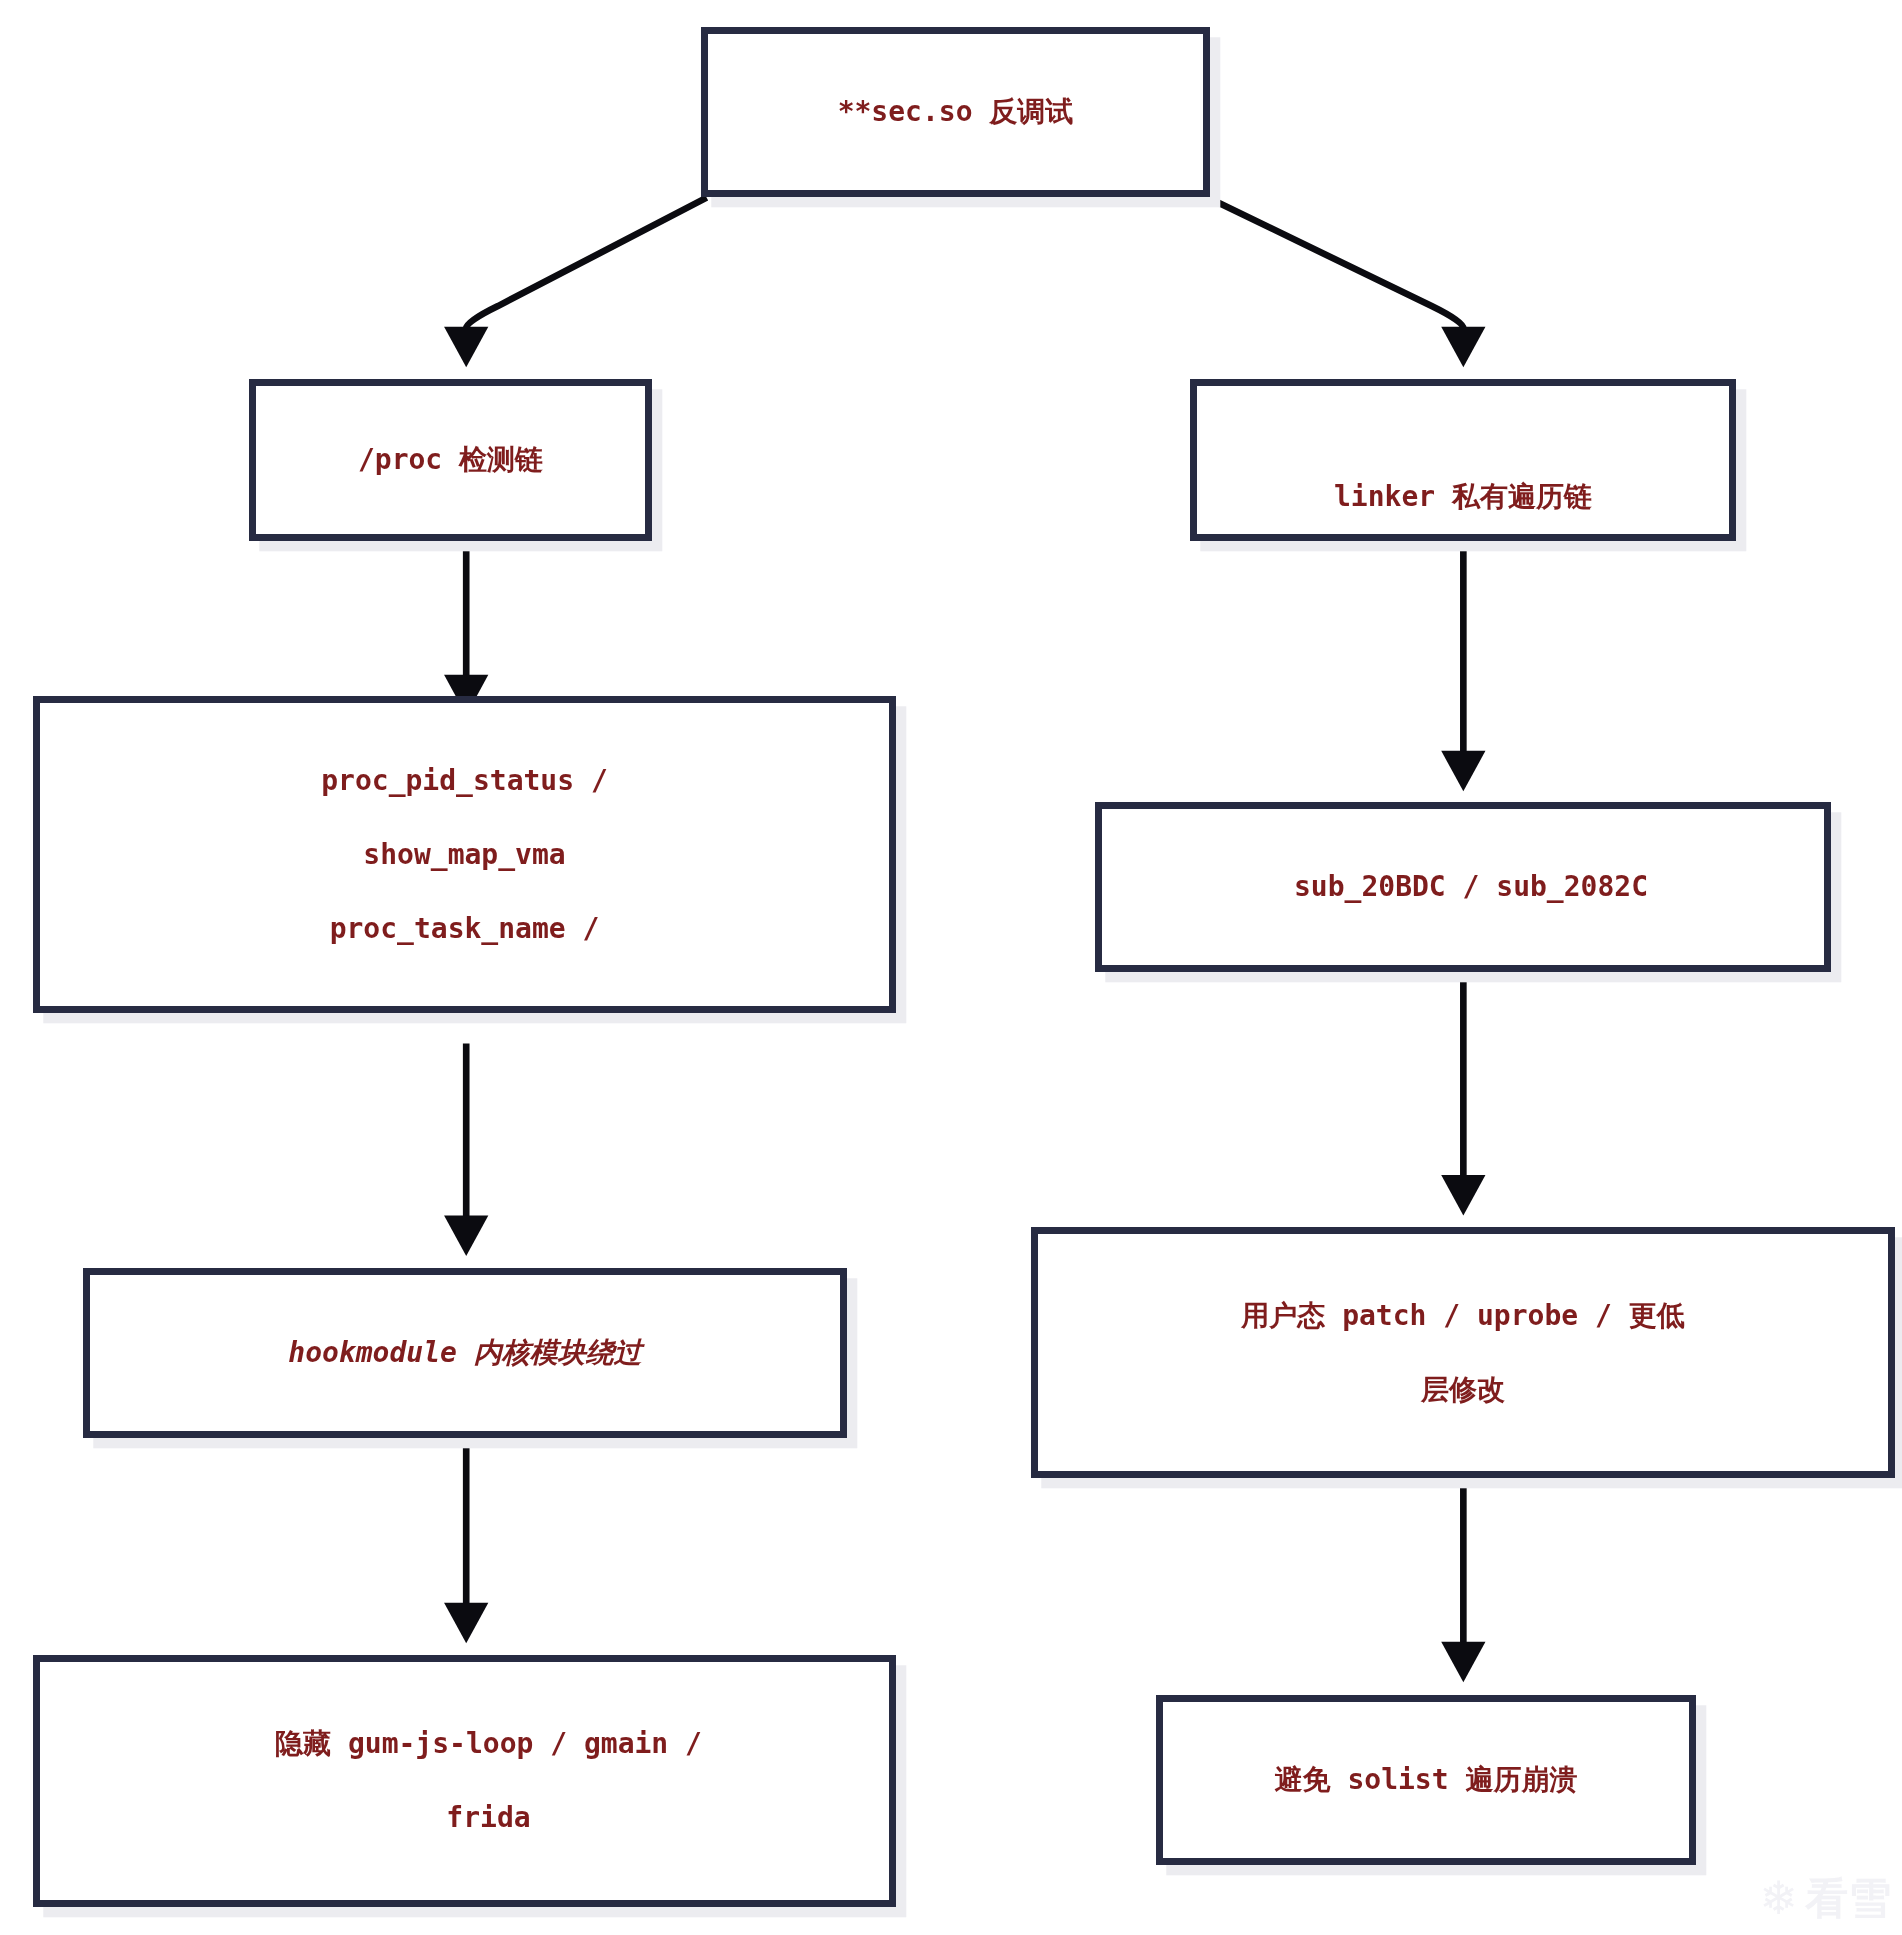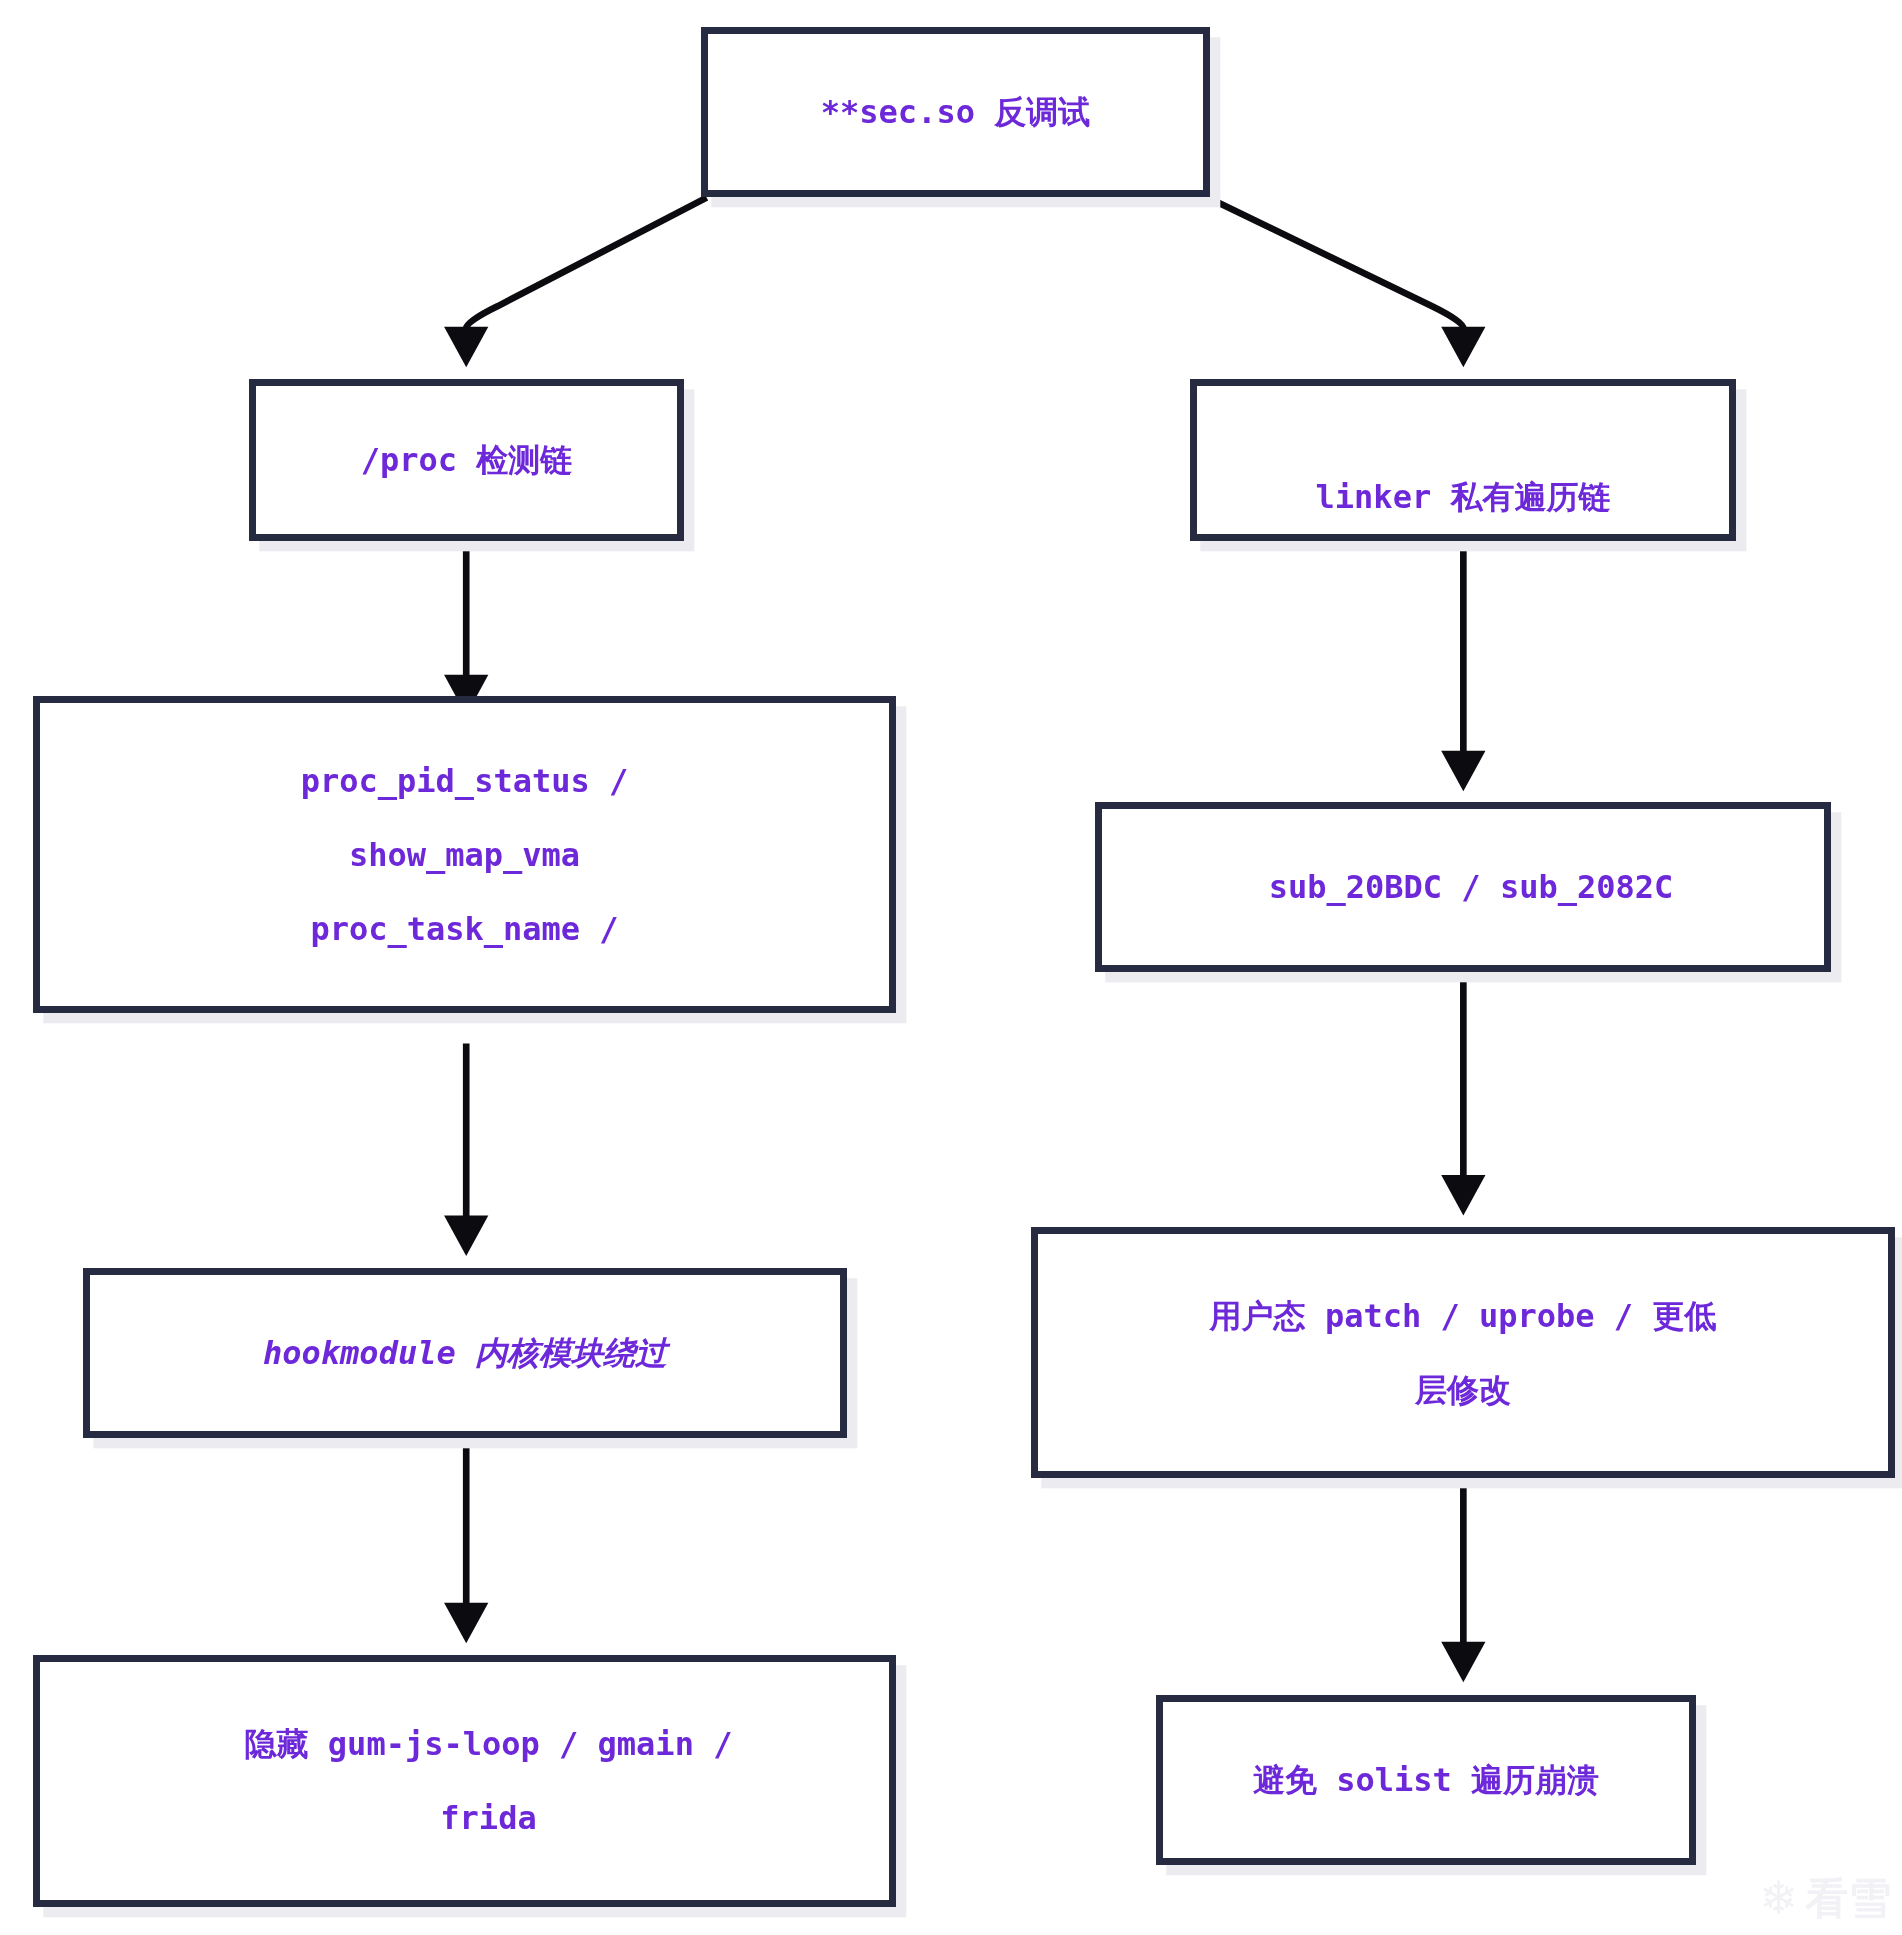--- a/index.html
+++ b/index.html
@@ -27,31 +27,31 @@
   .node {
     position: absolute;
     background: #ffffff;
     border: 7.4px solid #272b42;
     box-shadow: 10.3px 10.3px 0 0 #ececf0;
     display: flex;
     flex-direction: column;
     align-items: center;
     justify-content: center;
     text-align: center;
-    color: #6d28d9;
-    font-size: 32px;
+    color: #7f1d1d;
+    font-size: 28px;
     font-weight: 600;
   }
   .line {
     display: block;
     line-height: 74px;
     white-space: nowrap;
   }
   .node-root   { left: 701px;  top: 27px;   width: 509px;  height: 170px; }
-  .node-l1     { left: 249px;  top: 379px;  width: 435px;  height: 162px; }
+  .node-l1     { left: 249px;  top: 379px;  width: 403px;  height: 162px; }
   .node-l2     { left: 33px;   top: 696px;  width: 863px; height: 317px; }
   .node-l3     { left: 83px;  top: 1268px; width: 764px; height: 170px; font-style: italic; }
   .node-l4     { left: 33px;   top: 1655px; width: 863px; height: 252px; padding-left: 48px; }
   .node-r1     { left: 1190px; top: 379px;  width: 546px;  height: 162px; justify-content: flex-end; }
   .node-r2     { left: 1095px; top: 802px; width: 736px;  height: 170px; padding-left: 16px; }
   .node-r3     { left: 1031px; top: 1227px; width: 864px; height: 251px; text-align: center; }
   .node-r4     { left: 1156px; top: 1695px; width: 540px;  height: 170px; }
   .watermark {
     position: absolute;
     right: 11.8px;

